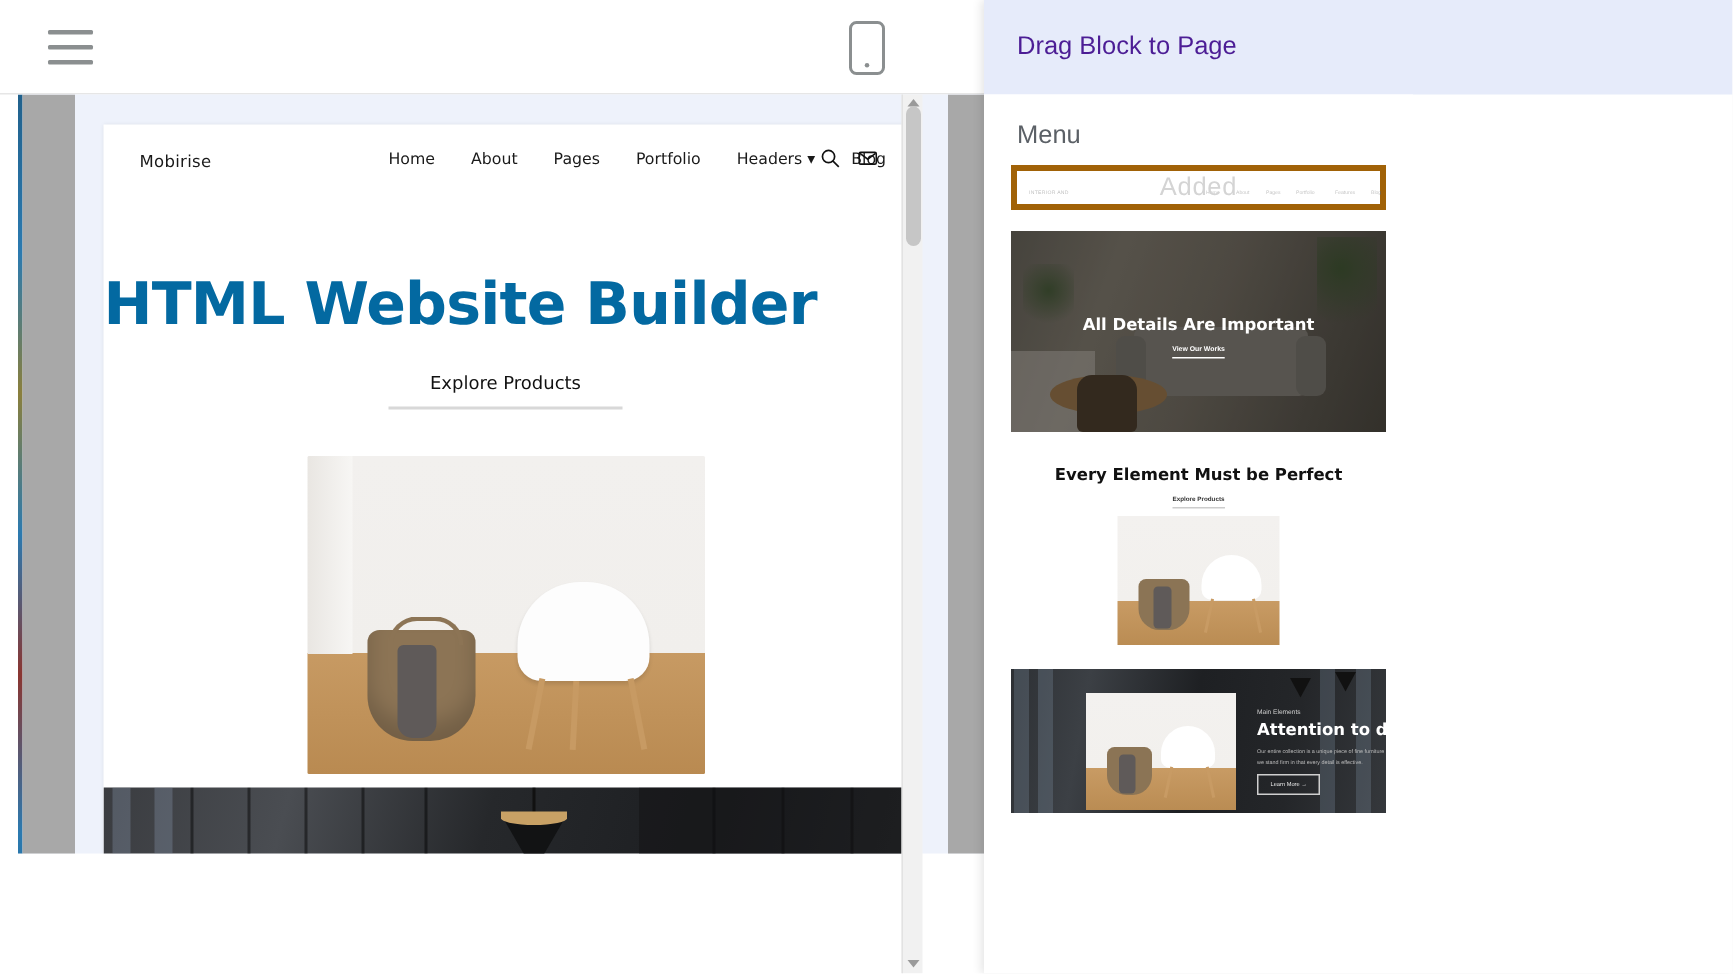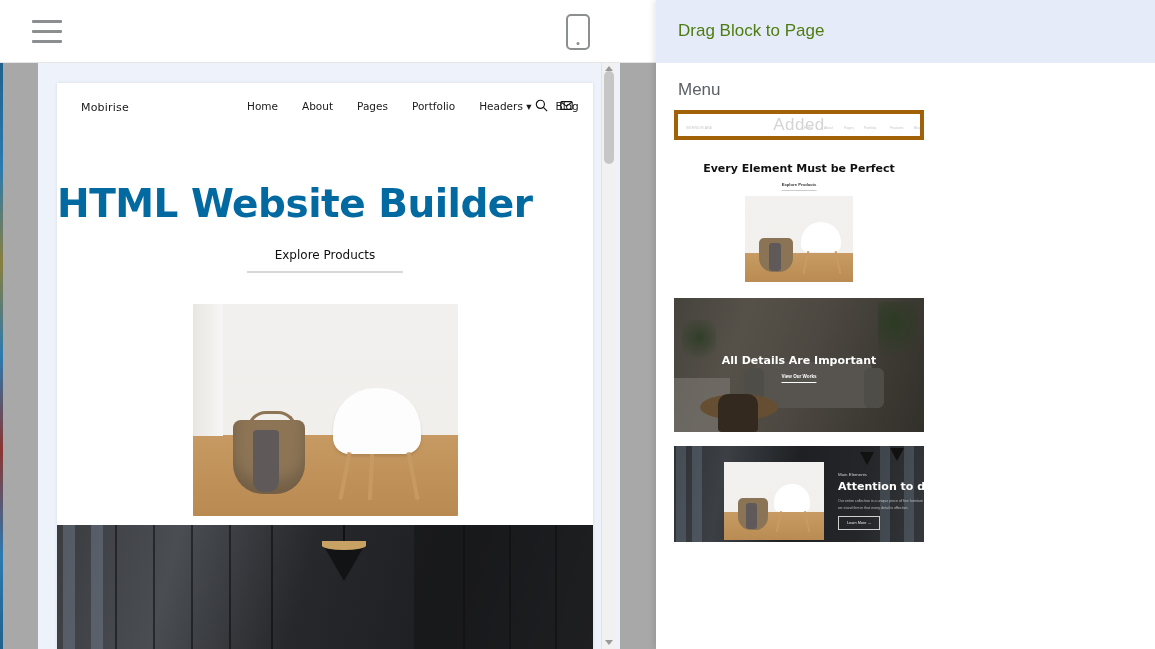--- a/index.html
+++ b/index.html
@@ -41,22 +41,22 @@
     cursor: pointer;
   }
   #mobile-preview-btn::after {
     content: ""; position: absolute; left: 50%; bottom: 3px;
     transform: translateX(-50%);
     width: 3px; height: 3px; border-radius: 50%; background: #8b8f90;
   }
 
   
   #canvas-area {
-    position: absolute; left: 0; top: 63px;
-    width: 656px; height: 586px;
+    position: absolute; left: 12px; top: 63px;
+    width: 656px; height: 506px;
     background: #eef2fb;
     overflow: hidden;
   }
   .gutter-left  { position: absolute; left: 3px;  top: 0; width: 35px;  height: 586px; background: #a8a8a8; }
   .gutter-right { position: absolute; left: 620px; top: 0; width: 36px; height: 586px; background: #a8a8a8; }
   .edge-strip   { position: absolute; left: 0; top: 0; width: 3px; height: 586px;
                   background: linear-gradient(180deg,#21618c 0%,#2b7ab0 18%,#8a7f3c 34%,#2b7ab0 50%,#8a3530 66%,#2b7ab0 84%,#21618c 100%); }
 
   
   #site-page {
@@ -164,21 +164,21 @@
     position:absolute; left:656px; top:0; width:499px; height:649px;
     background:#ffffff;
     box-shadow:-2px 0 6px rgba(0,0,0,.10);
   }
   #panel-header {
     position:absolute; left:0; top:0; width:499px; height:63px;
     background:#e6ebfa;
   }
   #panel-title {
     position:absolute; left:22px; top:21px;
-    font-size:17px; color:#4d7c0f; font-weight:400;
+    font-size:17px; color:#4c1d95; font-weight:400;
   }
 
   
   #preview-col {
     position:absolute; left:0; top:63px; width:286px; height:512px;
     background:#ffffff; overflow:hidden;
   }
   .cat-label {
     font-size:17px; color:#5b6066; font-weight:400;
     padding:17px 0 10px 22px;
@@ -392,44 +392,44 @@
           <div class="tl" style="left:236px">Blog</div>
           <div class="added-overlay">
             <span>Added</span>
           </div>
         </div>
       </div>
 
 
 
       <div class="block-card">
+        <div class="thumb-hdr2">
+          <div class="cab"></div>
+          <div class="plant2"></div>
+          <div class="sofa"></div>
+          <div class="table"></div>
+          <div class="chairdk"></div>
+          <div class="plant"></div>
+          <div class="veil"></div>
+          <div class="t1">All Details Are Important</div>
+          <div class="t2">View Our Works</div>
+        </div>
+      </div>
+
+      <div class="block-card">
         <div class="thumb-hdr3">
           <div class="h">Every Element Must be Perfect</div>
           <div class="lk">Explore Products</div>
           <div class="ph">
             <div class="bsk"></div>
               <div class="twl"></div>
               <div class="cs"></div>
             <div class="lg g1"></div>
               <div class="lg g2"></div>
           </div>
-        </div>
-      </div>
-
-      <div class="block-card">
-        <div class="thumb-hdr2">
-          <div class="cab"></div>
-          <div class="plant2"></div>
-          <div class="sofa"></div>
-          <div class="table"></div>
-          <div class="chairdk"></div>
-          <div class="plant"></div>
-          <div class="veil"></div>
-          <div class="t1">All Details Are Important</div>
-          <div class="t2">View Our Works</div>
         </div>
       </div>
 
       <div class="block-card">
         <div class="thumb-hdr4">
           <div class="glass" style="left:2px"></div>
           <div class="glass" style="left:18px"></div>
           <div class="glass" style="right:10px"></div>
           <div class="glass" style="right:34px"></div>
           <div class="lampsm" style="left:186px"></div>

